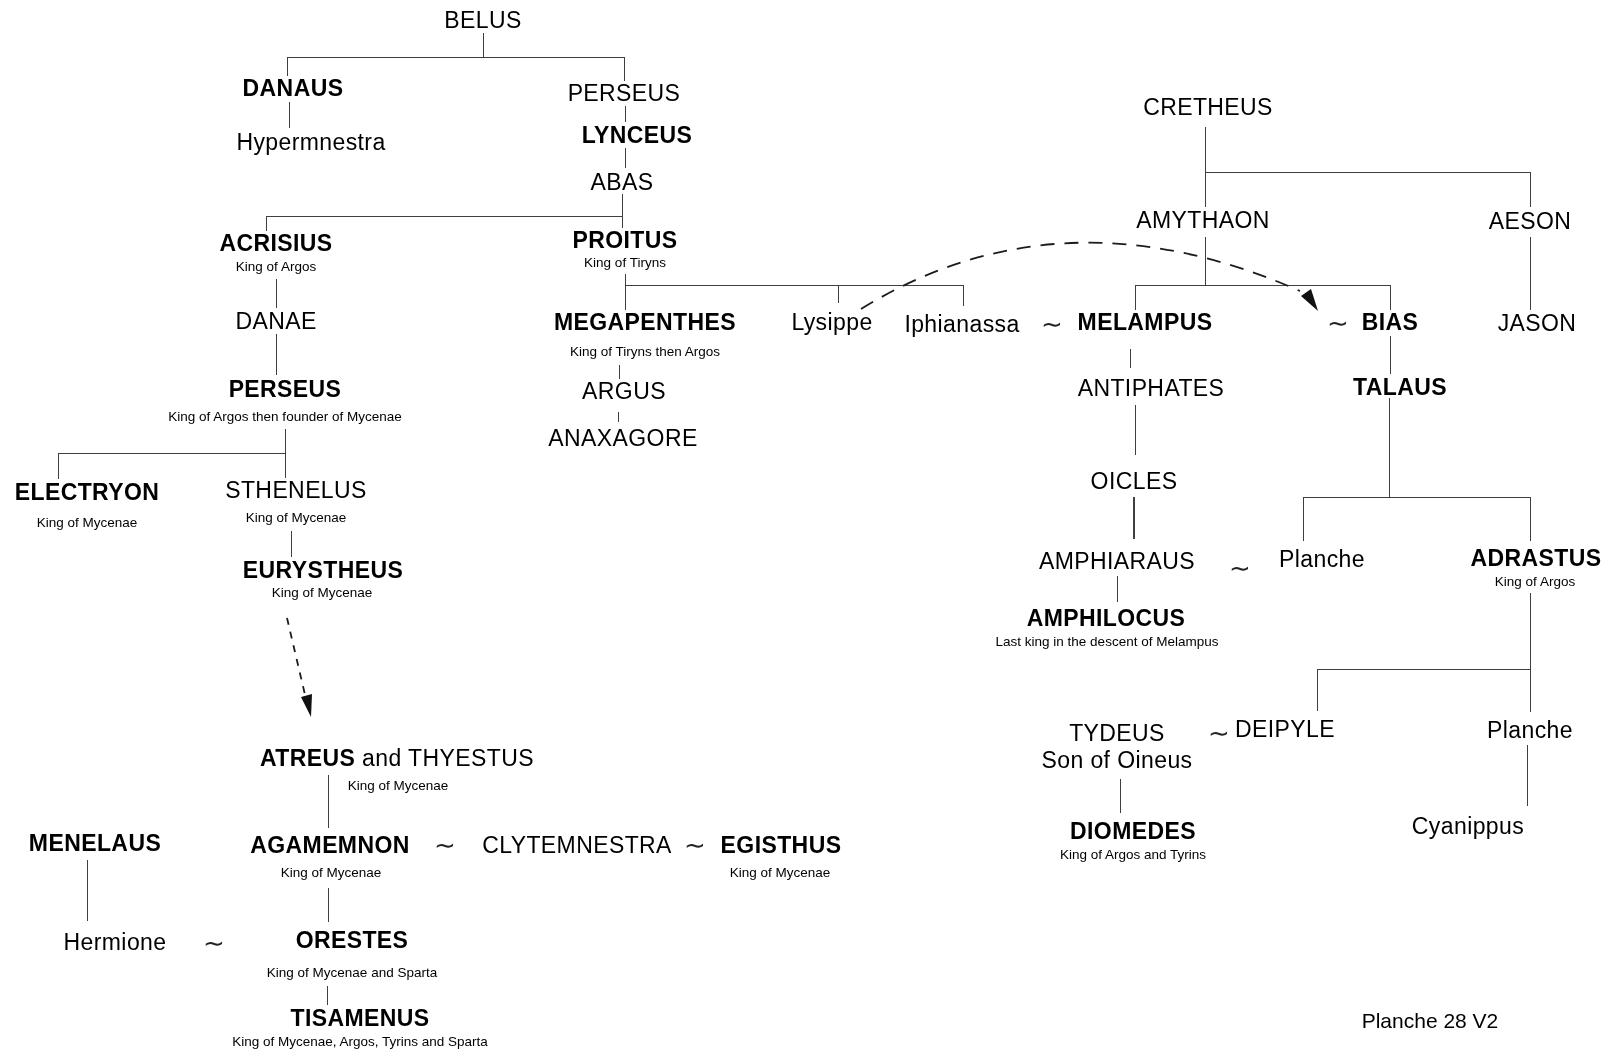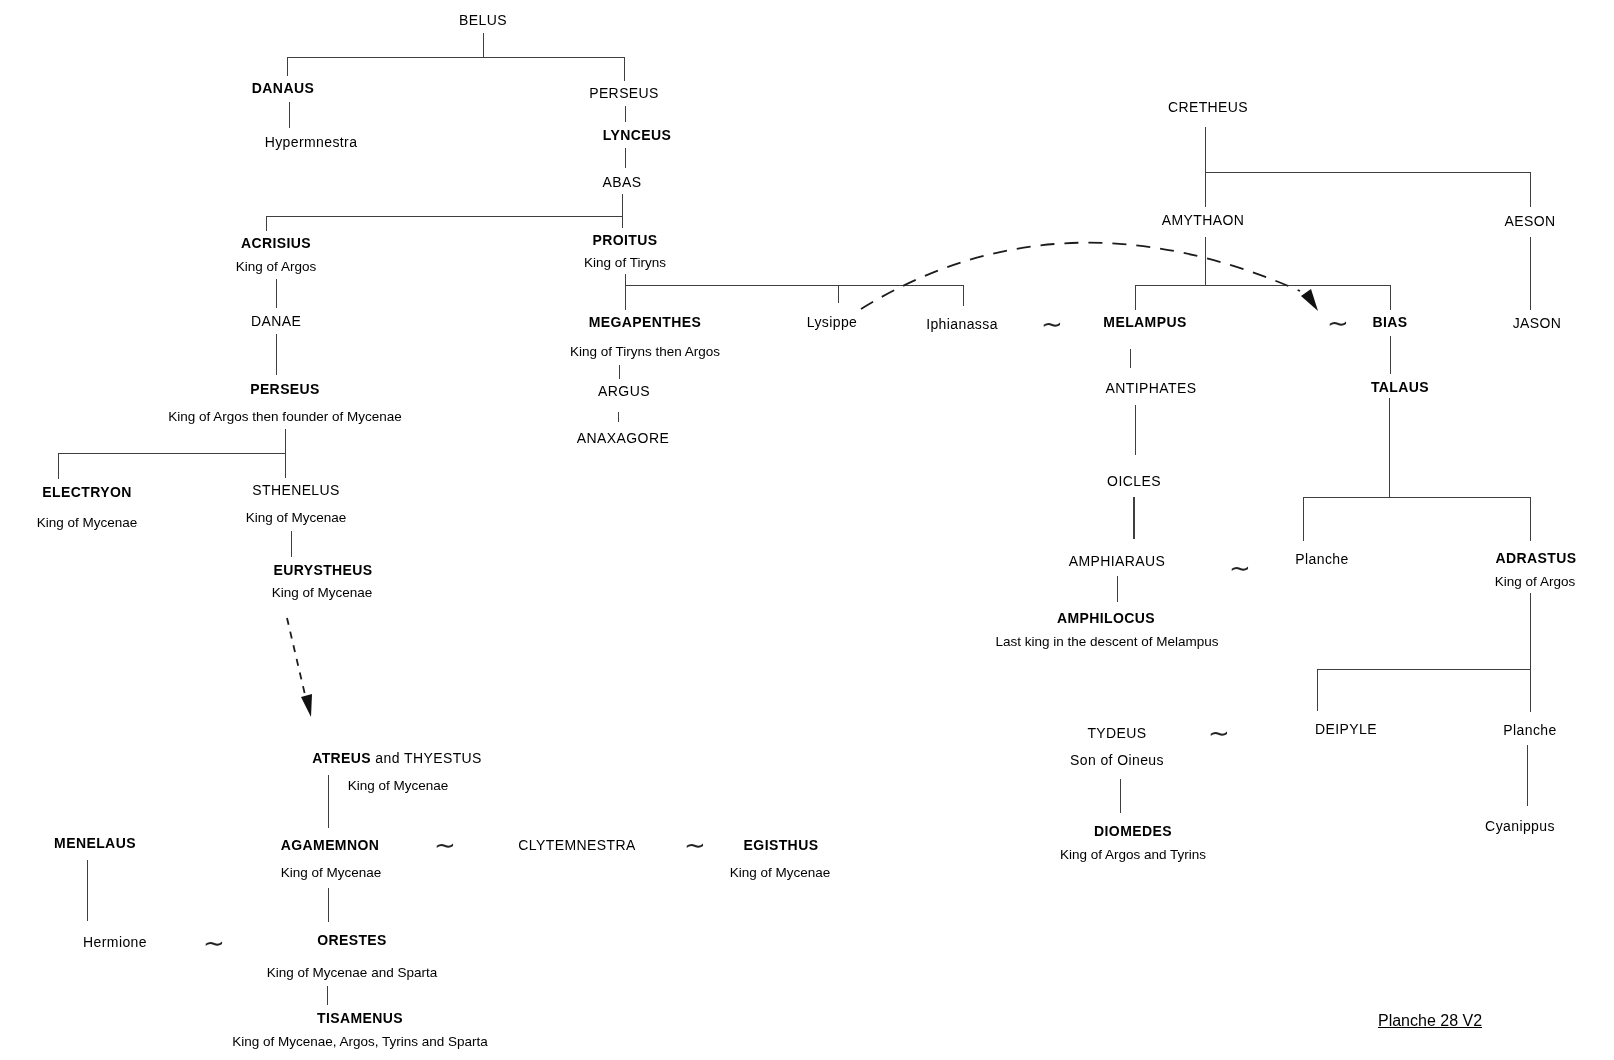--- a/index.html
+++ b/index.html
@@ -1,42 +1,42 @@
 <!DOCTYPE html>
 <html><head>
 <meta charset="utf-8">
 <style>
   html,body{margin:0;padding:0;background:#fff}
   .canvas{position:relative;width:1614px;height:1060px;background:#fff;
           font-family:"Liberation Sans",sans-serif;color:#000;overflow:hidden}
-  .nm{position:absolute;transform:translate(-50%,-50%);font-size:14px;
+  .nm{position:absolute;transform:translate(-50%,-50%);font-size:23px;
       letter-spacing:.4px;white-space:nowrap;line-height:1}
   .b{font-weight:bold}
   .note{position:absolute;transform:translate(-50%,-50%);font-size:13.5px;
         white-space:nowrap;line-height:1}
   .tl{position:absolute;transform:translate(-50%,-50%);font-size:26px;
       line-height:1;color:#222}
   .title{position:absolute;transform:translate(-50%,-50%);font-size:25px;
          letter-spacing:.5px;text-decoration:underline;white-space:nowrap}
-  .plate{position:absolute;transform:translate(-50%,-50%);font-size:16px;
-         text-decoration:underline;white-space:nowrap}
+  .plate{position:absolute;transform:translate(-50%,-50%);font-size:21px;
+         white-space:nowrap}
   .vl{position:absolute;width:1px;background:#3f3f3f}
   .vl2{width:2px}
   .hl{position:absolute;height:1px;background:#3f3f3f}
   svg.ov{position:absolute;left:0;top:0;pointer-events:none}
 </style>
 </head>
 <body>
 
 <div class="canvas">
 
   <div class="plate" style="left:1430px;top:1021px">Planche 28 V2</div>
 
   <div class="nm" style="left:483px;top:20px">BELUS</div>
-  <div class="nm b" style="left:283px;top:88px">DANAUS</div>
+  <div class="nm b" style="left:293px;top:88px">DANAUS</div>
   <div class="nm" style="left:624px;top:93px">PERSEUS</div>
   <div class="nm" style="left:311px;top:142px">Hypermnestra</div>
   <div class="nm b" style="left:637px;top:135px">LYNCEUS</div>
   <div class="nm" style="left:622px;top:182px">ABAS</div>
   <div class="nm b" style="left:276px;top:243px">ACRISIUS</div>
   <div class="note" style="left:276px;top:267px">King of Argos</div>
   <div class="nm b" style="left:625px;top:240px">PROITUS</div>
   <div class="note" style="left:625px;top:263px">King of Tiryns</div>
   <div class="nm" style="left:276px;top:321px">DANAE</div>
   <div class="nm b" style="left:645px;top:322px">MEGAPENTHES</div>
@@ -67,23 +67,23 @@
   <div class="note" style="left:87px;top:523px">King of Mycenae</div>
   <div class="nm" style="left:296px;top:490px">STHENELUS</div>
   <div class="note" style="left:296px;top:518px">King of Mycenae</div>
   <div class="nm b" style="left:323px;top:570px">EURYSTHEUS</div>
   <div class="note" style="left:322px;top:593px">King of Mycenae</div>
   <div class="nm b" style="left:1106px;top:618px">AMPHILOCUS</div>
   <div class="note" style="left:1107px;top:642px">Last king in the descent of Melampus</div>
   <div class="nm" style="left:1117px;top:733px">TYDEUS</div>
   <div class="nm" style="left:1117px;top:760px">Son of Oineus</div>
   <div class="tl" style="left:1219px;top:733px">∼</div>
-  <div class="nm" style="left:1346px;top:729px">DEIPYLE</div>
+  <div class="nm" style="left:1285px;top:729px">DEIPYLE</div>
   <div class="nm" style="left:1530px;top:730px">Planche</div>
-  <div class="nm" style="left:1520px;top:826px">Cyanippus</div>
+  <div class="nm" style="left:1468px;top:826px">Cyanippus</div>
   <div class="nm" style="left:397px;top:758px"><b>ATREUS</b><span> and THYESTUS</span></div>
   <div class="note" style="left:398px;top:786px">King of Mycenae</div>
   <div class="nm b" style="left:1133px;top:831px">DIOMEDES</div>
   <div class="note" style="left:1133px;top:855px">King of Argos and Tyrins</div>
   <div class="nm b" style="left:95px;top:843px">MENELAUS</div>
   <div class="nm b" style="left:330px;top:845px">AGAMEMNON</div>
   <div class="note" style="left:331px;top:873px">King of Mycenae</div>
   <div class="tl" style="left:445px;top:845px">∼</div>
   <div class="nm" style="left:577px;top:845px">CLYTEMNESTRA</div>
   <div class="tl" style="left:695px;top:845px">∼</div>

